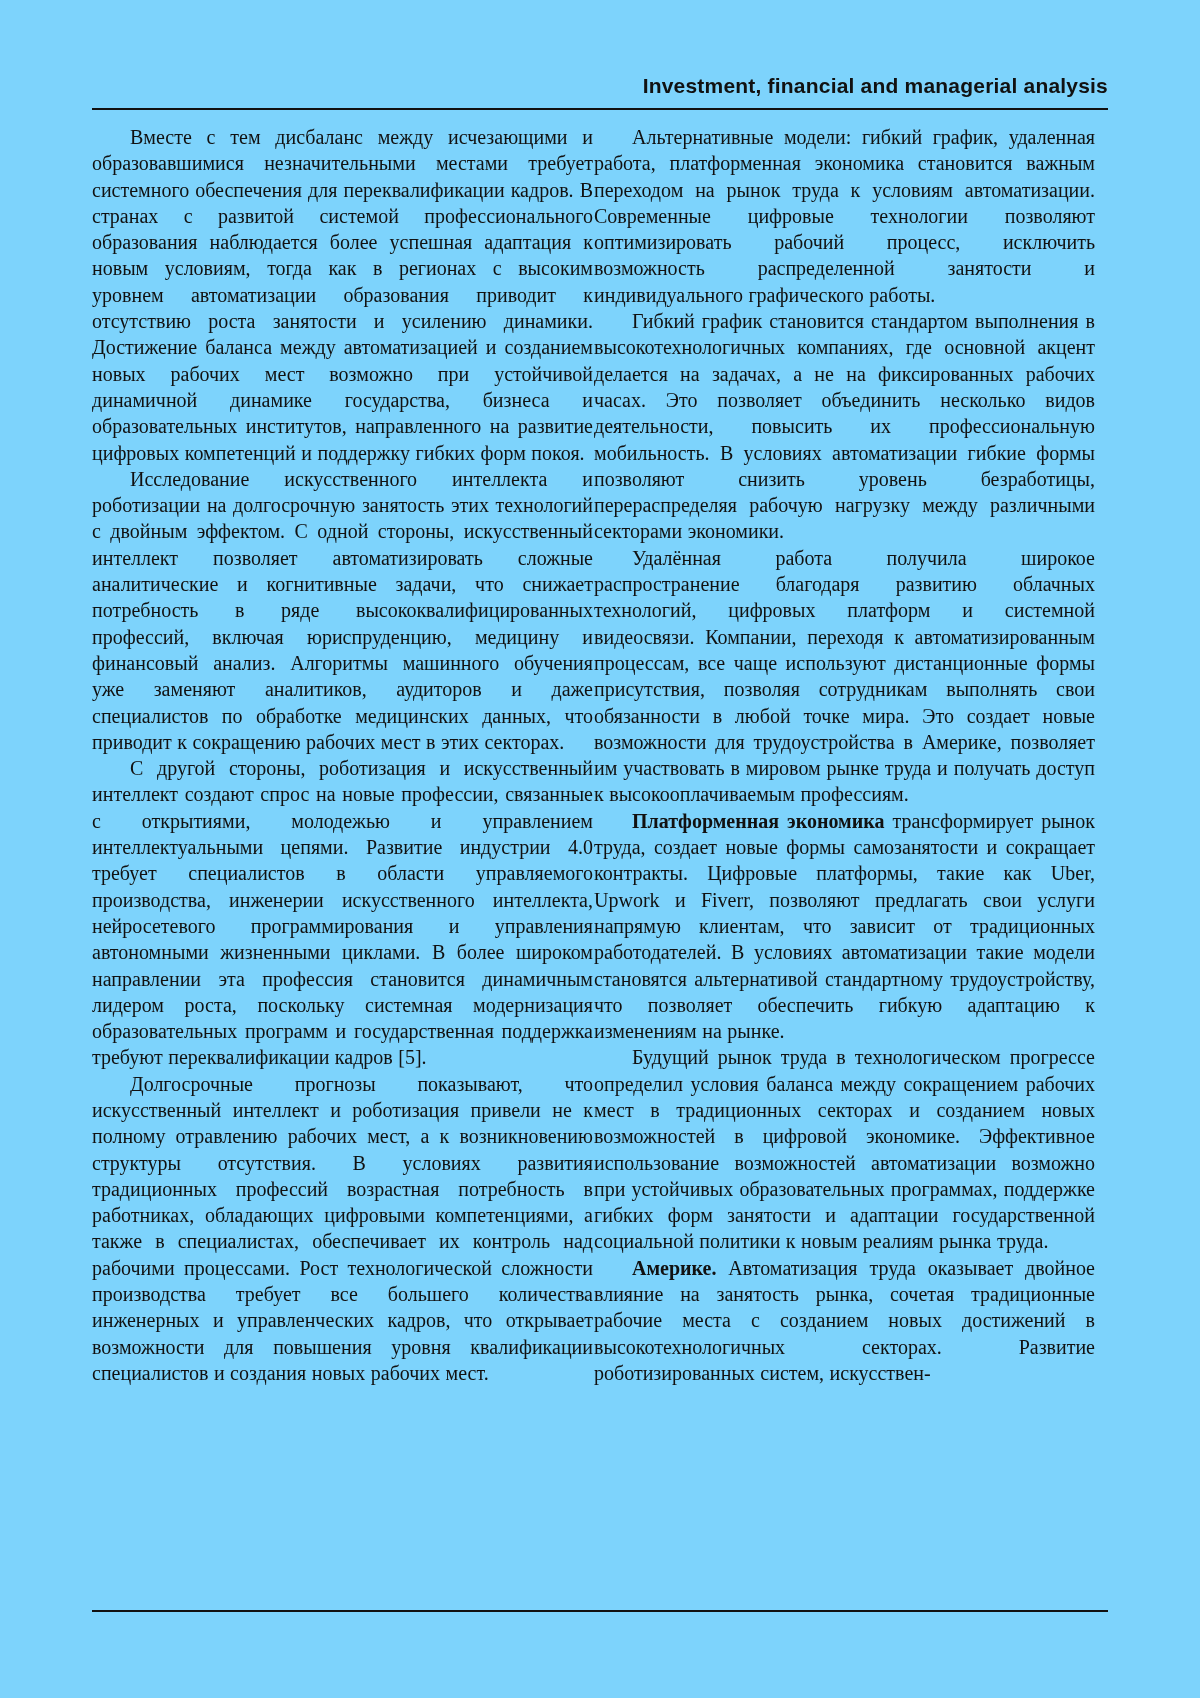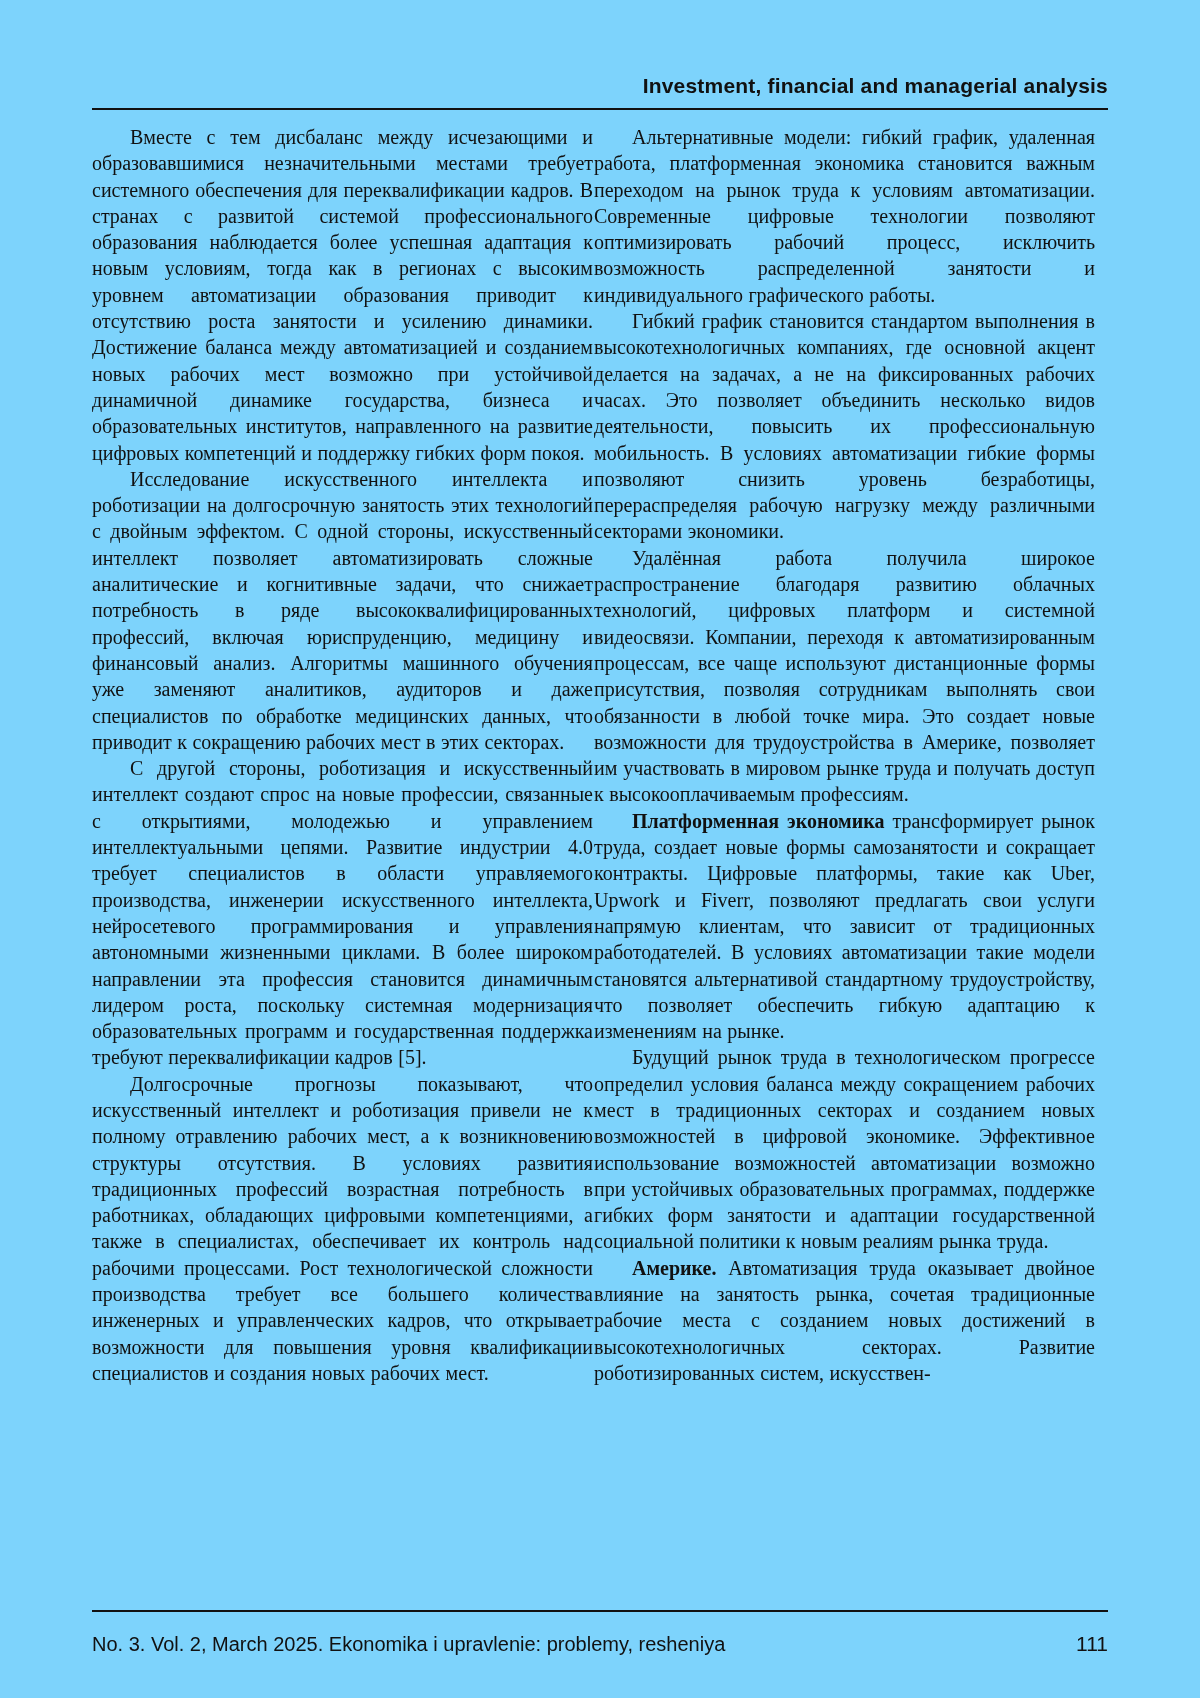--- a/index.html
+++ b/index.html
@@ -107,18 +107,14 @@
       <p class="para"><span>Удалённая работа получила широкое распространение благодаря развитию облачных технологий, цифровых платформ и системной видеосвязи. Компании, переходя к автоматизированным процессам, все чаще используют дистанционные формы присутствия, позволяя сотрудникам выполнять свои обязанности в любой точке мира. Это создает новые возможности для трудоустройства в Америке, позволяет им участвовать в мировом рынке труда и получать доступ к высокооплачиваемым профессиям.</span></p>
       <p class="para"><b class="lead">Платформенная экономика</b><span> трансформирует рынок труда, создает новые формы самозанятости и сокращает контракты. Цифровые платформы, такие как Uber, Upwork и Fiverr, позволяют предлагать свои услуги напрямую клиентам, что зависит от традиционных работодателей. В условиях автоматизации такие модели становятся альтернативой стандартному трудоустройству, что позволяет обеспечить гибкую адаптацию к изменениям на рынке.</span></p>
       <p class="para"><span>Будущий рынок труда в технологическом прогрессе определил условия баланса между сокращением рабочих мест в традиционных секторах и созданием новых возможностей в цифровой экономике. Эффективное использование возможностей автоматизации возможно при устойчивых образовательных программах, поддержке гибких форм занятости и адаптации государственной социальной политики к новым реалиям рынка труда.</span></p>
       <p class="para"><b class="lead">Америке.</b><span> Автоматизация труда оказывает двойное влияние на занятость рынка, сочетая традиционные рабочие места с созданием новых достижений в высокотехнологичных секторах. Развитие роботизированных систем, искусствен-</span></p>
     </div>
 
   </div>
 
   <div class="foot-rule"></div>
 
-  <div class="footer">
-    <span>No. 3. Vol. 2, March 2025. Ekonomika i upravlenie: problemy, resheniya</span>
-    <span class="page-num">111</span>
-  </div>
 
 </div>
 
 </body></html>

